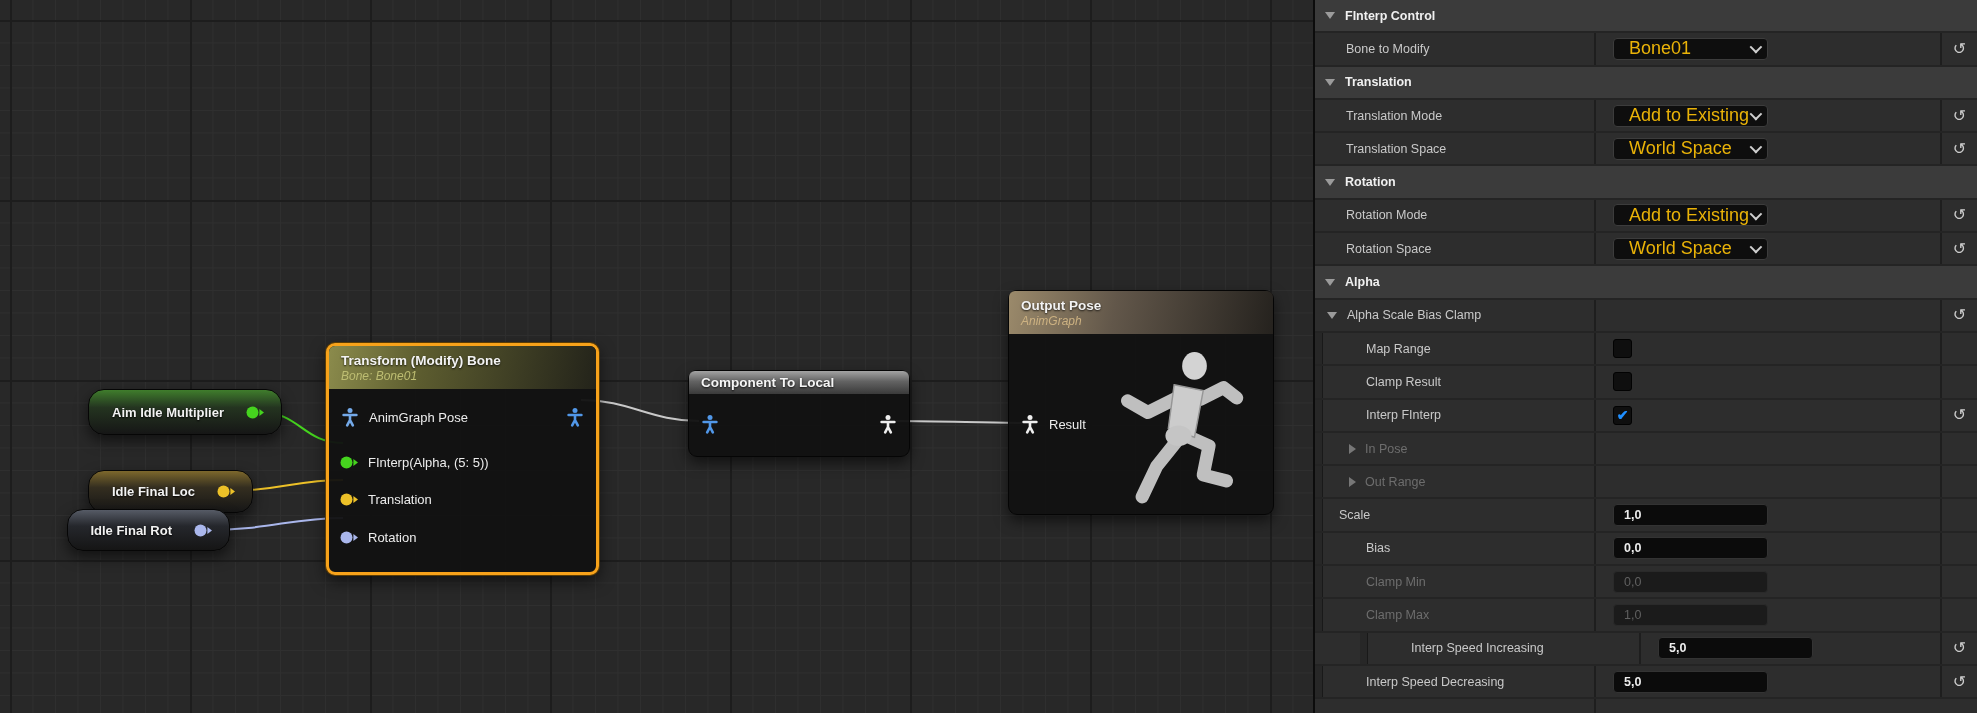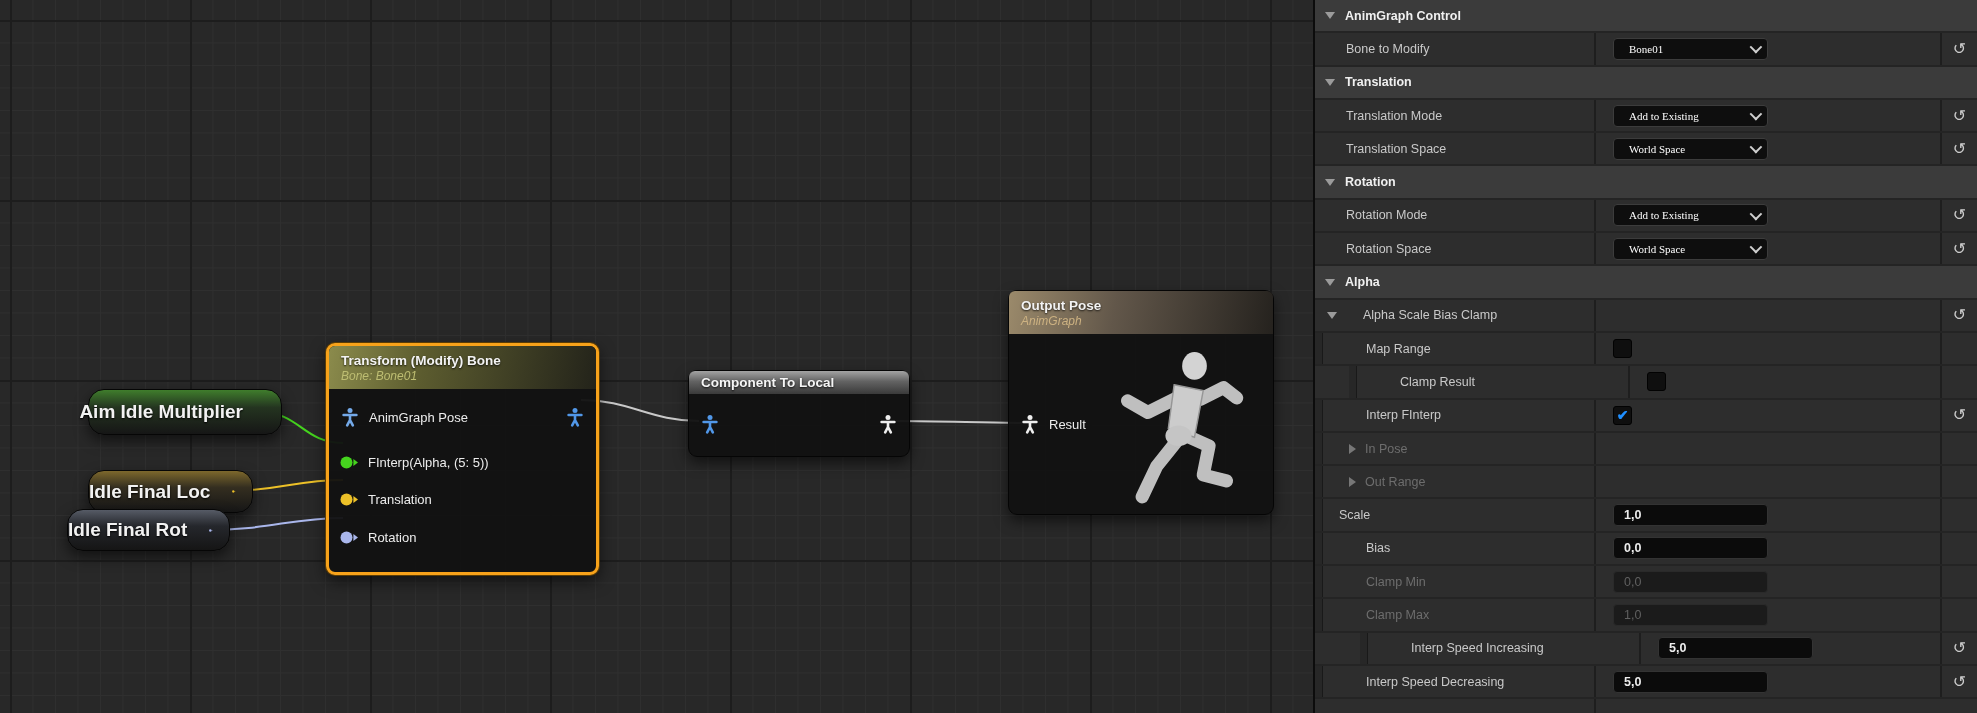--- a/index.html
+++ b/index.html
@@ -15,21 +15,21 @@
       linear-gradient(#2f2f2f 1px, transparent 1px),
       linear-gradient(90deg,#2f2f2f 1px, transparent 1px);
     background-size:180px 180px,180px 180px,22.5px 22.5px,22.5px 22.5px;
     background-position:10px 20px,10px 20px,10px 20px,10px 20px;}
   .wires{position:absolute;left:0;top:0;z-index:1;}
   .node{position:absolute;z-index:2;box-shadow:0 6px 14px rgba(0,0,0,.55);}
 
   
   .pill{border-radius:16px;border:1px solid #060606;display:flex;align-items:center;
         justify-content:flex-end;gap:22px;padding-right:16px;box-sizing:border-box;
-        color:#f2f2f2;font-size:19px;font-weight:bold;text-shadow:0 1px 2px #000;}
+        color:#f2f2f2;font-size:13px;font-weight:bold;text-shadow:0 1px 2px #000;}
   .pill .lbl{white-space:nowrap;}
   .pill-green{background:linear-gradient(to bottom,#3f7d2c 0%,#243420 40%,#161616 100%);}
   .pill-gold{background:linear-gradient(to bottom,#7d682c 0%,#342e20 40%,#161616 100%);}
   .pill-slate{background:linear-gradient(to bottom,#565b66 0%,#25272c 40%,#151515 100%);}
 
   
   .boxnode{border-radius:9px;border:1px solid #050505;background:rgba(18,18,18,.96);}
   .boxnode.selected{border:3px solid #f7a21a;box-shadow:0 0 0 1px #5a3c05,0 6px 16px rgba(0,0,0,.6);margin-top:16px;}
   .titlebar{border-radius:6px 6px 0 0;padding:7px 12px 6px 12px;box-sizing:border-box;}
   .titlebar .t{font-size:13.5px;font-weight:bold;color:#f3f3f3;text-shadow:0 1px 2px rgba(0,0,0,.8);}
@@ -66,21 +66,21 @@
   .lab{font-size:12.5px;color:#c9c9c9;white-space:nowrap;}
   .drow.header .lab{color:#f0f0f0;font-weight:bold;}
   .lab.dis{color:#6d6d6d;}
   .tri-down{width:0;height:0;border-left:5.5px solid transparent;border-right:5.5px solid transparent;
             border-top:7px solid #9b9b9b;margin-right:10px;}
   .tri-right{width:0;height:0;border-top:5.5px solid transparent;border-bottom:5.5px solid transparent;
              border-left:7px solid #777;margin-right:9px;}
   .guide{position:absolute;left:0;top:0;bottom:0;width:7px;background:#272727;border-right:1px solid #191919;}
   .dd{width:155px;height:22px;margin-left:17px;background:#0e0e0e;border:1px solid #3c3c3c;
       border-radius:4px;display:flex;align-items:center;box-sizing:border-box;padding:0 8px 0 15px;}
-  .dd .dtext{flex:1;font-size:11px;color:#ffffff;font-family:Liberation Serif, serif;}
+  .dd .dtext{flex:1;font-size:18px;color:#eab308;}
   .chev{width:7px;height:7px;border-right:2px solid #cfcfcf;border-bottom:2px solid #cfcfcf;
         transform:rotate(45deg) translateY(-2px);}
   .tin{width:155px;height:22px;margin-left:17px;background:#0b0b0b;border:1px solid #333;
        border-radius:4px;display:flex;align-items:center;box-sizing:border-box;padding:0 10px;
        font-size:12.5px;color:#ededed;font-weight:bold;}
   .tin.dis{background:#1b1b1b;border-color:#2a2a2a;color:#606060;font-weight:normal;}
   .cbx{width:17px;height:17px;margin-left:17px;background:#0f0f0f;border:1px solid #020202;
        border-radius:3px;display:flex;align-items:center;justify-content:center;}
   .cbx .ck{display:none;font-size:14px;font-weight:bold;color:#1f8fff;line-height:1;}
   .cbx.on .ck{display:block;}
@@ -204,21 +204,21 @@
       <ellipse cx="55" cy="61" rx="9" ry="7" fill="#cfcfcf"></ellipse>
     </svg>
   </div>
 </div>
 
 <div class="panel">
   <div id="details-rows">
       <div class="drow header">
         <div class="cell-label" style="padding-left: 10px;">
           <span class="tri-down"></span>
-          <span class="lab">AnimGraph Control</span>
+          <span class="lab">FInterp Control</span>
         </div>
       </div>
       <div class="drow dropdown">
         <div class="cell-label" style="padding-left: 31px;">
           <span class="lab">Bone to Modify</span>
         </div>
         <div class="cell-value">
           <div class="dd">
             <span class="dtext">Bone01</span>
             <span class="chev"></span>
@@ -296,41 +296,41 @@
           <span class="reset">↺</span>
         </div>
       </div>
       <div class="drow header">
         <div class="cell-label" style="padding-left: 10px;">
           <span class="tri-down"></span>
           <span class="lab">Alpha</span>
         </div>
       </div>
       <div class="drow group">
-        <div class="cell-label" style="padding-left: 12px; gap: 16px;">
+        <div class="cell-label" style="padding-left: 12px;">
           <span class="tri-down"></span>
           <span class="lab">Alpha Scale Bias Clamp</span>
         </div>
         <div class="cell-value"></div>
         <div class="cell-reset">
           <span class="reset">↺</span>
         </div>
       </div>
       <div class="drow checkbox">
         <div class="cell-label" style="padding-left: 51px; text-align: center;">
           <div class="guide"></div>
           <span class="lab">Map Range</span>
         </div>
         <div class="cell-value">
           <div class="cbx"></div>
         </div>
         <div class="cell-reset"></div>
       </div>
       <div class="drow checkbox">
-        <div class="cell-label" style="padding-left: 51px; margin-left: 34px;">
+        <div class="cell-label" style="padding-left: 51px;">
           <div class="guide"></div>
           <span class="lab">Clamp Result</span>
         </div>
         <div class="cell-value">
           <div class="cbx"></div>
         </div>
         <div class="cell-reset"></div>
       </div>
       <div class="drow checkbox">
         <div class="cell-label" style="padding-left: 51px;">

